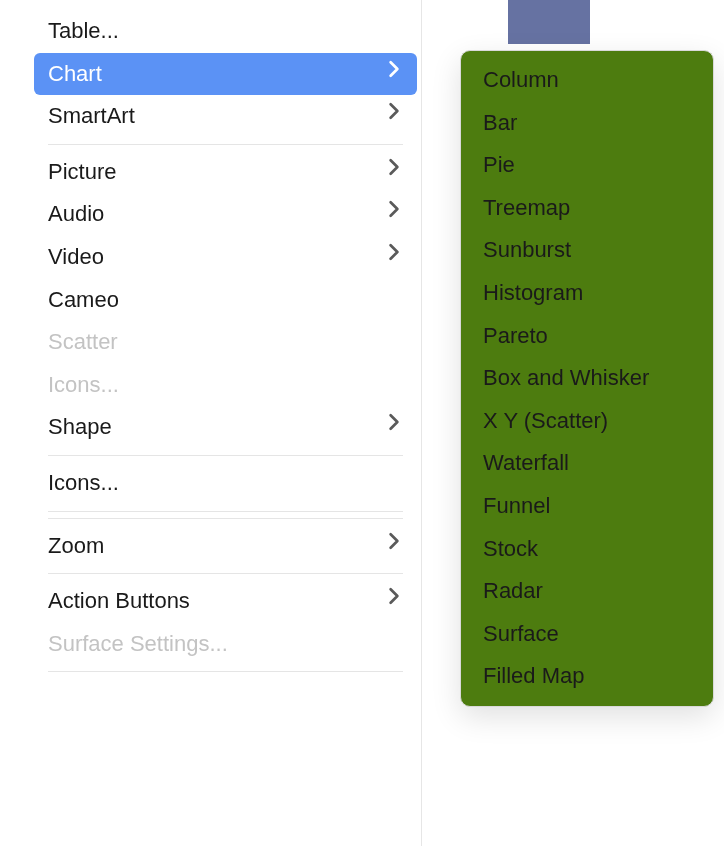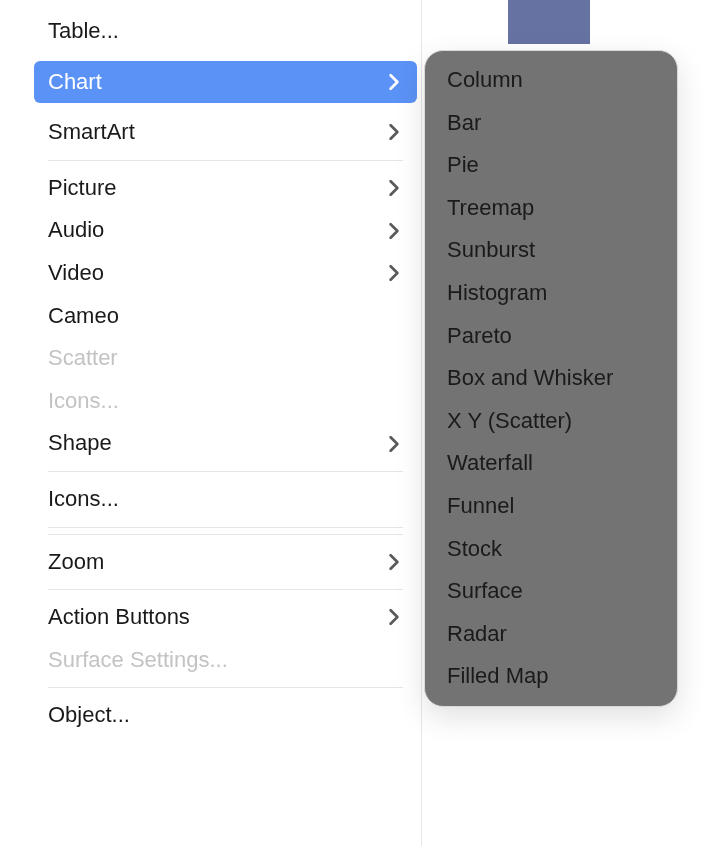--- a/index.html
+++ b/index.html
@@ -21,33 +21,33 @@
       left: 30px;
       top: 0;
       width: 392px;
       height: 846px;
       background: #fff;
       padding-top: 10px;
       border-right: 1px solid #e6e6e6;
     }
     .item {
       display: flex;
-      align-items: center;
+      align-items: flex-start;
       justify-content: space-between;
       padding: 7px 18px 7px 18px;
       color: #1a1a1a;
       cursor: default;
       font-size: 22px;
       line-height: 1.3;
     }
     .item.highlight {
       background: #5b92f5;
       color: #ffffff;
       border-radius: 6px;
-      margin: 8px 4px;
+      margin: 0 4px;
       padding-left: 14px;
       padding-right: 14px;
     }
     .item.disabled {
       color: #c3c3c3;
     }
     .item .chevron {
       display: inline-flex;
       align-items: center;
       justify-content: center;
@@ -61,26 +61,26 @@
     .item.highlight .chevron svg path {
       stroke: #ffffff;
     }
     .sep {
       border: none;
       border-top: 1px solid #e5e5e5;
       margin: 6px 18px;
     }
     .submenu {
       position: absolute;
-      left: 424px;
+      left: 460px;
       top: 50px;
       width: 254px;
-      background: #737373;
+      background: #4d7c0f;
       border: 1px solid #d9d9d9;
-      border-radius: 19px;
+      border-radius: 10px;
       box-shadow: 0 10px 30px rgba(0,0,0,0.12);
       padding: 8px 0;
     }
     .subitem {
       padding: 7px 22px;
       font-size: 22px;
       line-height: 1.3;
       color: #1a1a1a;
       cursor: default;
     }
@@ -180,34 +180,31 @@
       <span class="chevron">
         <svg viewBox="0 0 10 16">
           <path d="M2 2 L8 8 L2 14" fill="none" stroke="#5a5a5a" stroke-width="2.4" stroke-linecap="round" stroke-linejoin="round"></path>
         </svg>
       </span>
     </div>
     <div class="item disabled">
       <span>Surface Settings...</span>
     </div>
     <hr class="sep">
-    <div class="item">
-      <span>Object...</span>
-    </div>
   </div>
 
 <div class="submenu" id="submenu">
     <div class="subitem"><span>Column</span></div>
     <div class="subitem"><span>Bar</span></div>
     <div class="subitem"><span>Pie</span></div>
     <div class="subitem"><span>Treemap</span></div>
     <div class="subitem"><span>Sunburst</span></div>
     <div class="subitem"><span>Histogram</span></div>
     <div class="subitem"><span>Pareto</span></div>
     <div class="subitem"><span>Box and Whisker</span></div>
     <div class="subitem"><span>X Y (Scatter)</span></div>
     <div class="subitem"><span>Waterfall</span></div>
     <div class="subitem"><span>Funnel</span></div>
     <div class="subitem"><span>Stock</span></div>
+    <div class="subitem"><span>Radar</span></div>
     <div class="subitem"><span>Surface</span></div>
-    <div class="subitem"><span>Radar</span></div>
     <div class="subitem"><span>Filled Map</span></div>
   </div>
 
 </body></html>

